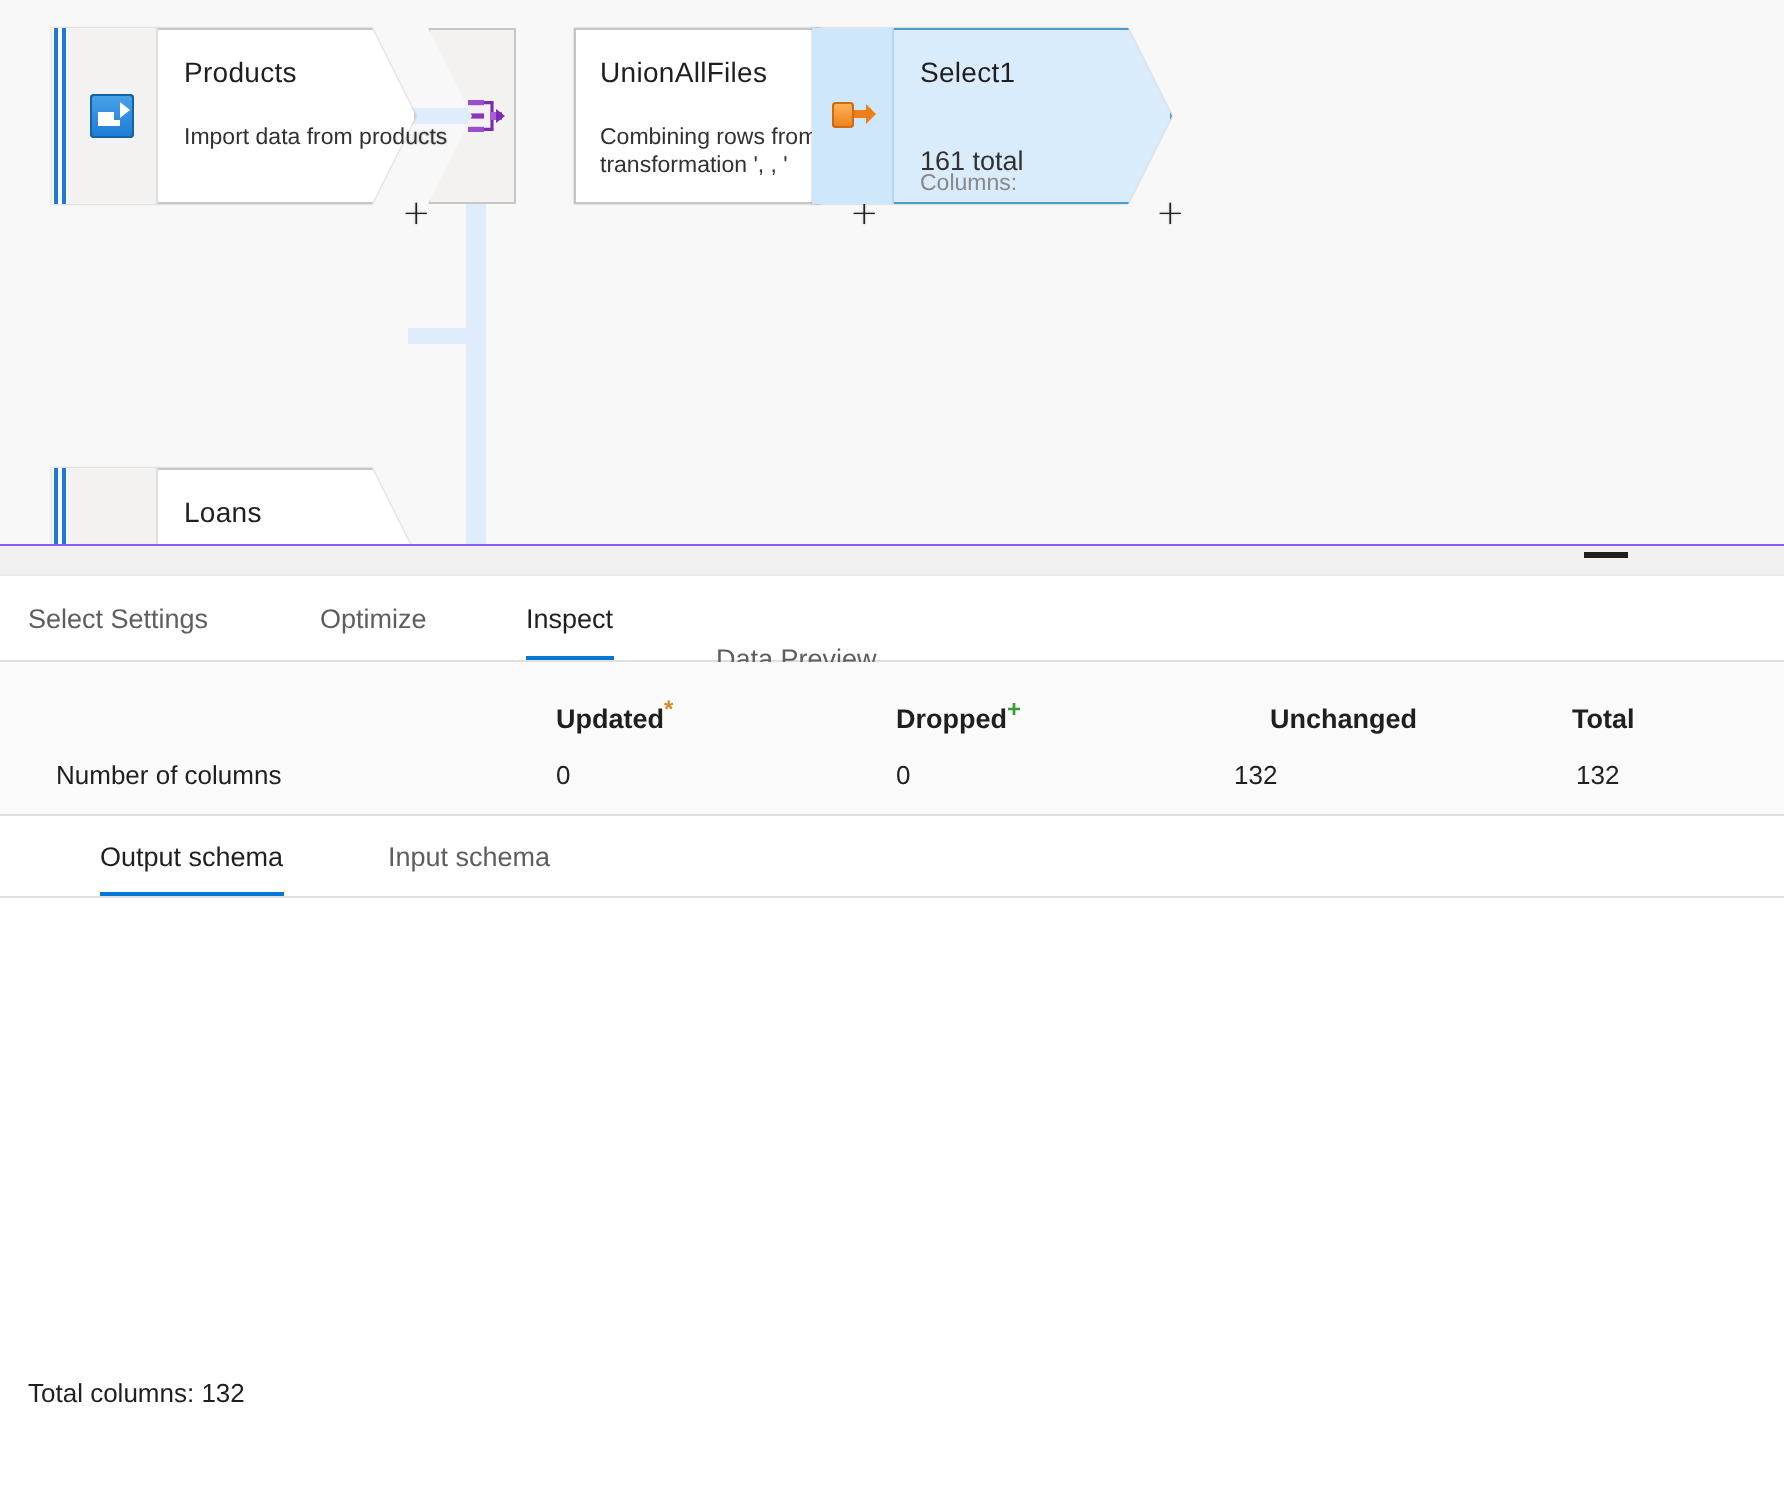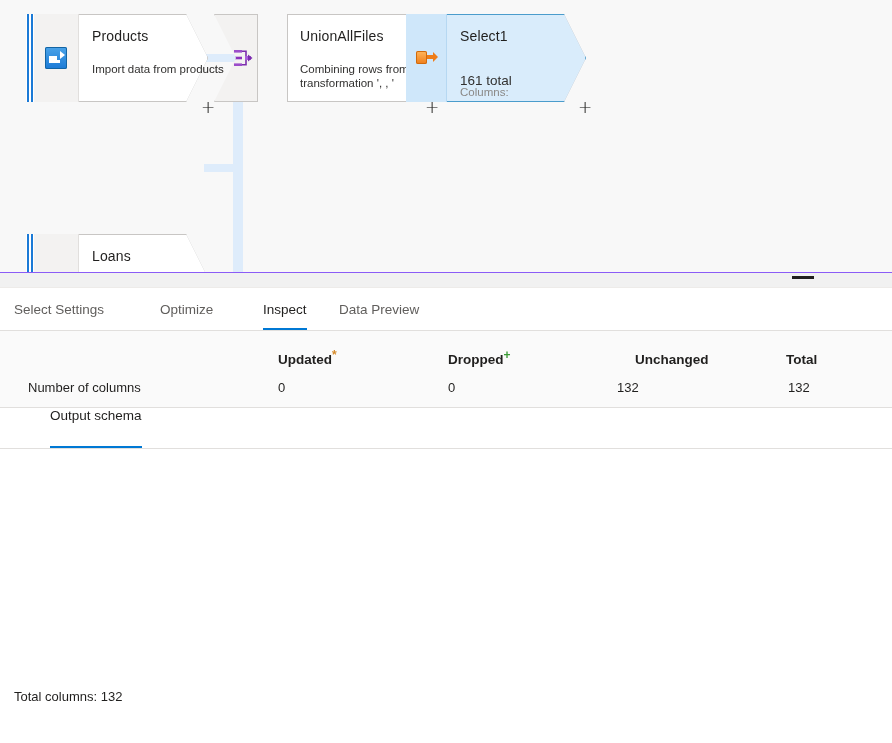--- a/index.html
+++ b/index.html
@@ -153,21 +153,21 @@
   }
   .sup{font-size:12px;vertical-align:super;line-height:0;}
   .sup.updated{color:#d58a2a;}
   .sup.dropped{color:#3a9b35;}
 
   
   .schemabar{
     position:relative;height:40px;border-bottom:1px solid #e1dfdd;background:#ffffff;
   }
   .stab{
-    position:absolute;top:0;height:40px;display:flex;
+    position:absolute;top:0;height:40px;display:flex;align-items:center;
     font-size:13.5px;color:#605e5c;cursor:pointer;white-space:nowrap;
   }
   .stab.active{color:#201f1e;}
   .stab.active:after{
     content:"";position:absolute;left:0;right:0;bottom:0;height:2.5px;background:#0078d4;
   }
 
   .totalline{
     position:absolute;left:14px;top:416px;font-size:13px;color:#201f1e;
   }
@@ -269,21 +269,21 @@
     <div class="tabbar">
       <div class="tab" style="left:14px;">
         <span>Select Settings</span>
       </div>
       <div class="tab" style="left:160px;">
         <span>Optimize</span>
       </div>
       <div class="tab active" style="left:263px;">
         <span>Inspect</span>
       </div>
-      <div class="tab" style="left:339px;">
+      <div class="tab" style="left:358px;margin-top:20px;">
         <span>Data Preview</span>
       </div>
     </div>
 
     <div class="stats">
       <div class="stat-rowlabel">Number of columns</div>
 
       <div class="stat-head" style="left:278px;">
         <span>Updated</span><span class="sup updated">*</span>
       </div>
@@ -295,20 +295,23 @@
 
       <div class="stat-val" style="left:278px;">0</div>
       <div class="stat-val" style="left:448px;">0</div>
       <div class="stat-val" style="left:617px;">132</div>
       <div class="stat-val" style="left:788px;">132</div>
     </div>
 
     <div class="schemabar">
       <div class="stab active" style="left:50px;">
         <span>Output schema</span>
+      </div>
+      <div class="stab" style="left:194px;">
+        <span>Input schema</span>
       </div>
     </div>
 
     <div class="totalline">Total columns: 132</div>
 
     <div class="grid">
       <div class="grid-head">
         
         
         

